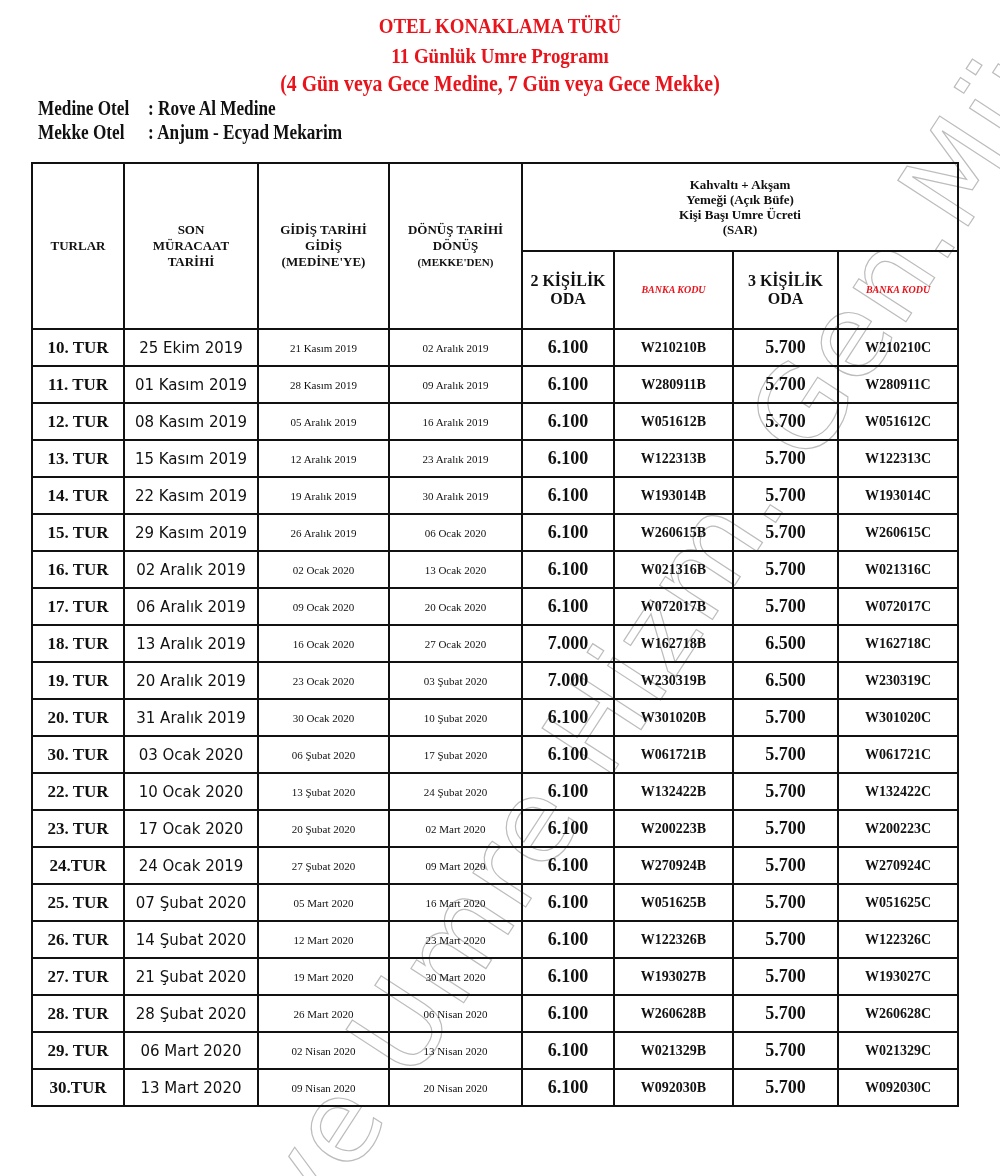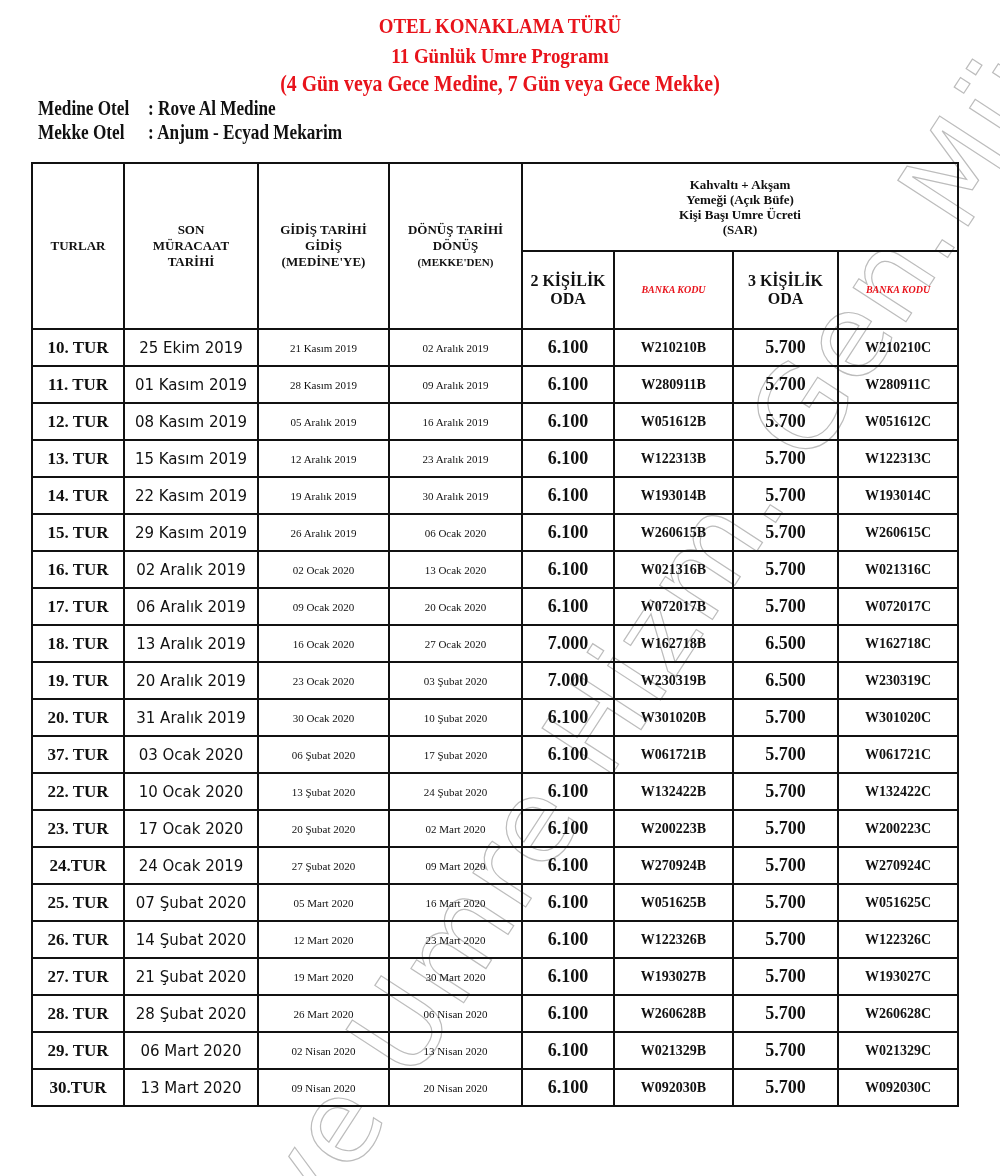--- a/index.html
+++ b/index.html
@@ -198,21 +198,21 @@
         <td class="c-tur">20. TUR</td>
         <td class="c-son">31 Aralık 2019</td>
         <td class="c-date">30 Ocak 2020</td>
         <td class="c-date">10 Şubat 2020</td>
         <td class="c-price">6.100</td>
         <td class="c-code">W301020B</td>
         <td class="c-price">5.700</td>
         <td class="c-code">W301020C</td>
       </tr>
       <tr>
-        <td class="c-tur">37. TUR</td>
+        <td class="c-tur">30. TUR</td>
         <td class="c-son">03 Ocak 2020</td>
         <td class="c-date">06 Şubat 2020</td>
         <td class="c-date">17 Şubat 2020</td>
         <td class="c-price">6.100</td>
         <td class="c-code">W061721B</td>
         <td class="c-price">5.700</td>
         <td class="c-code">W061721C</td>
       </tr>
       <tr>
         <td class="c-tur">22. TUR</td>

